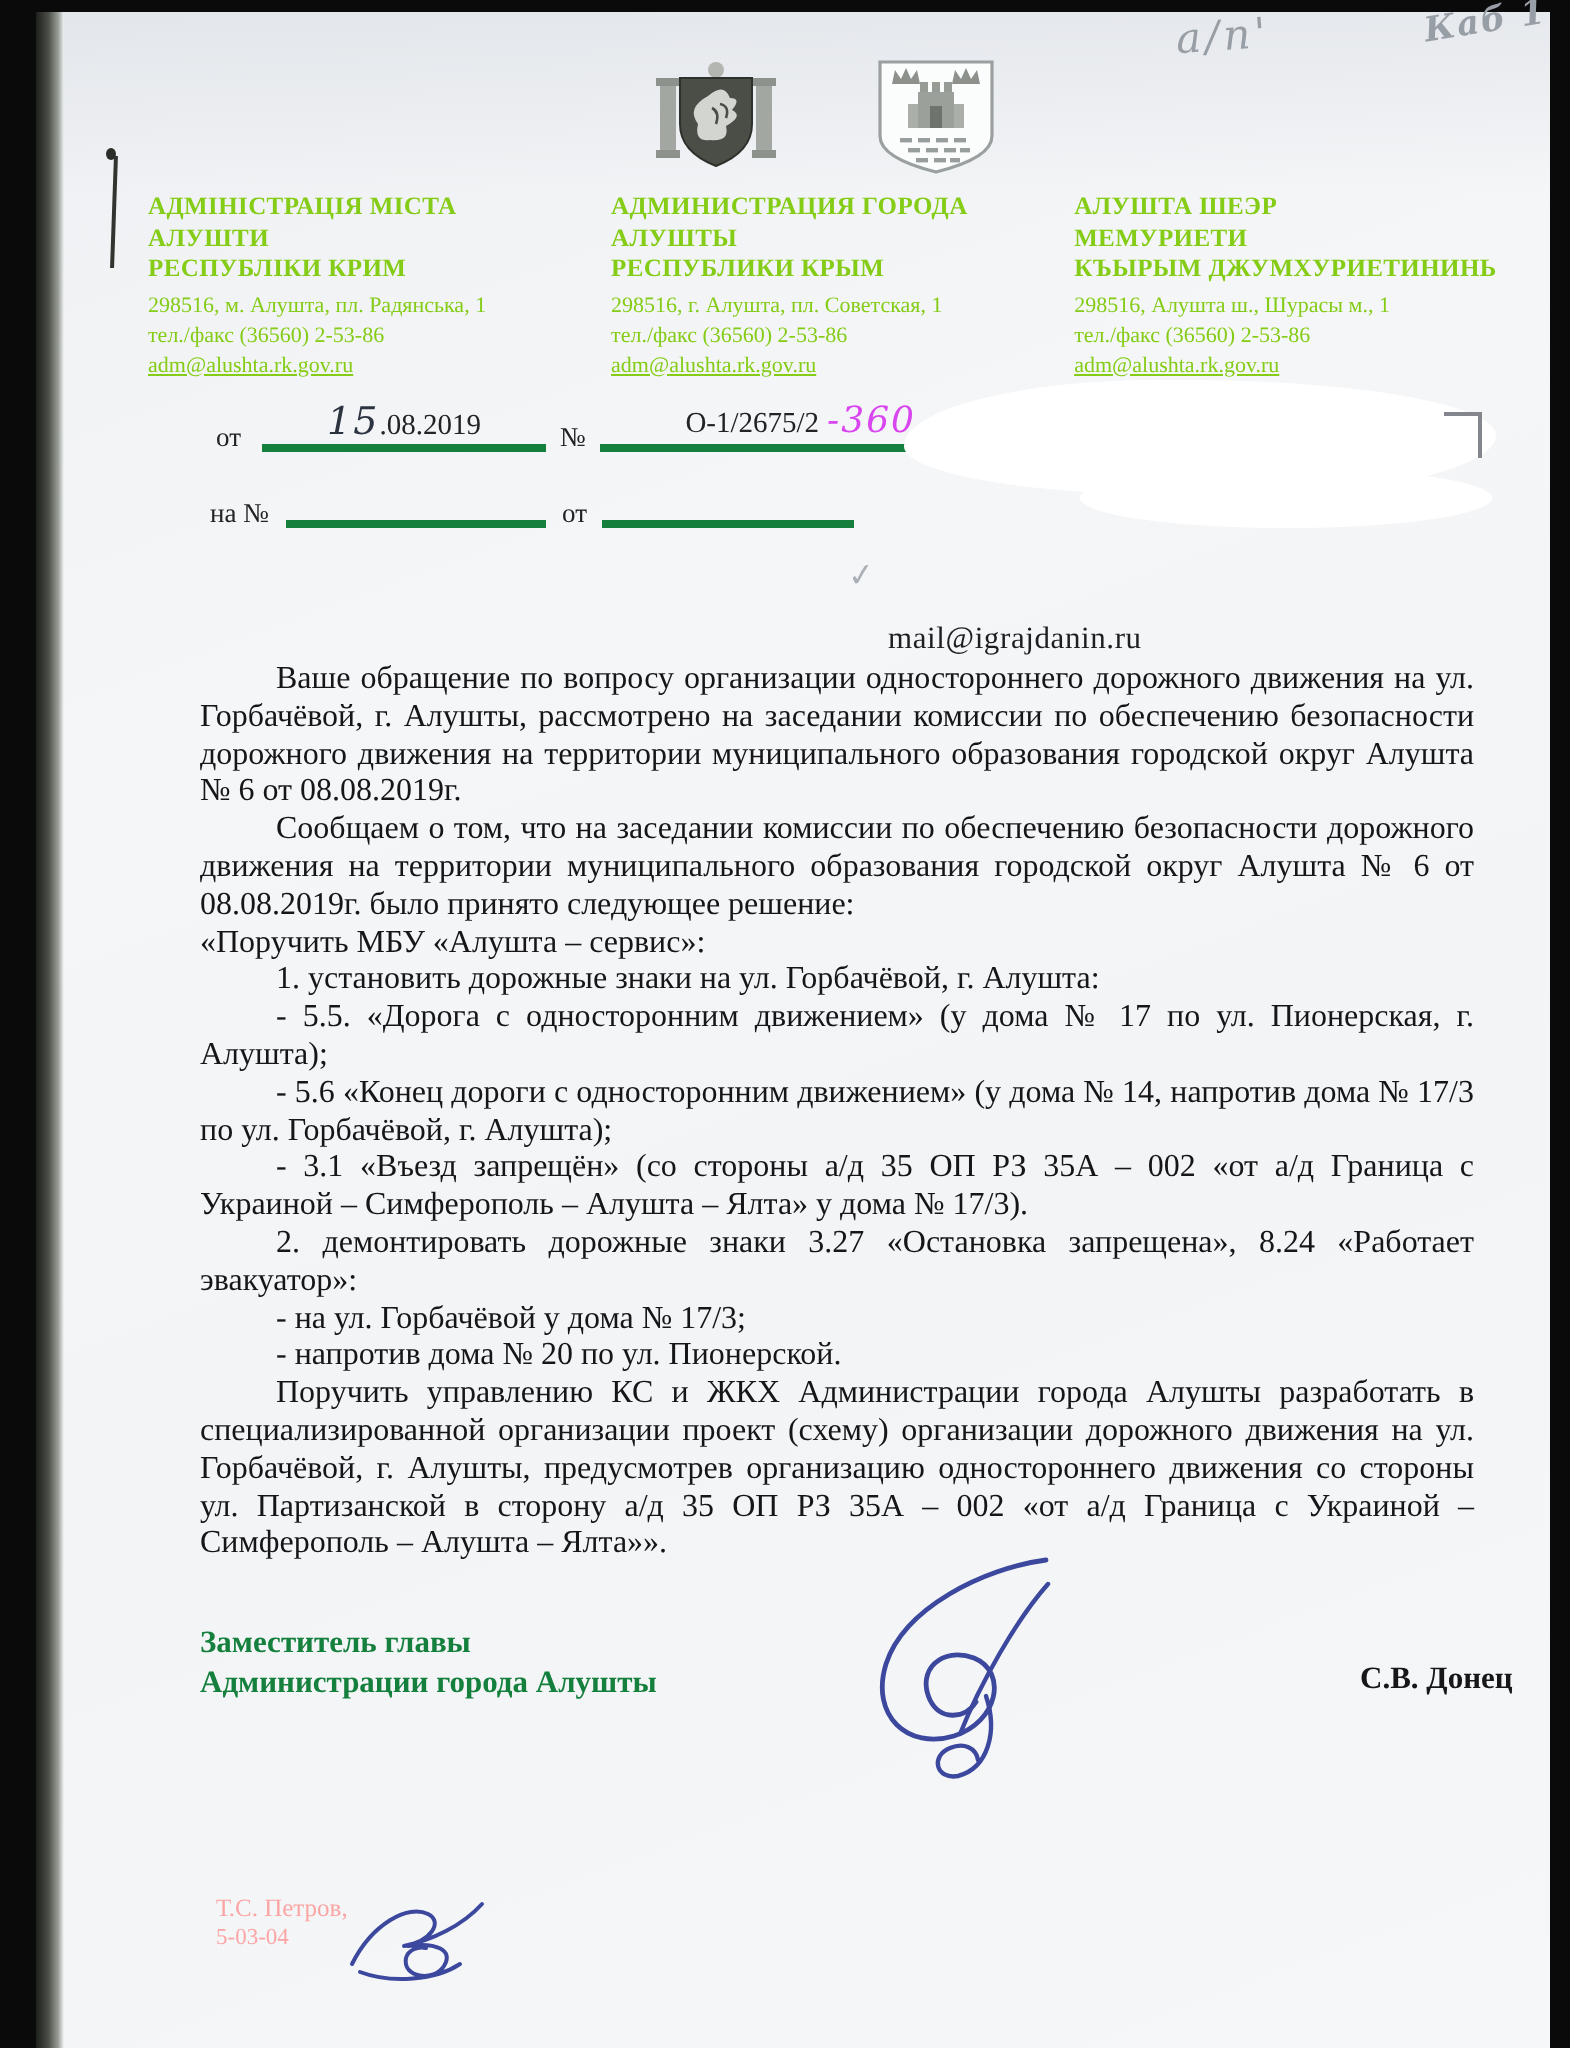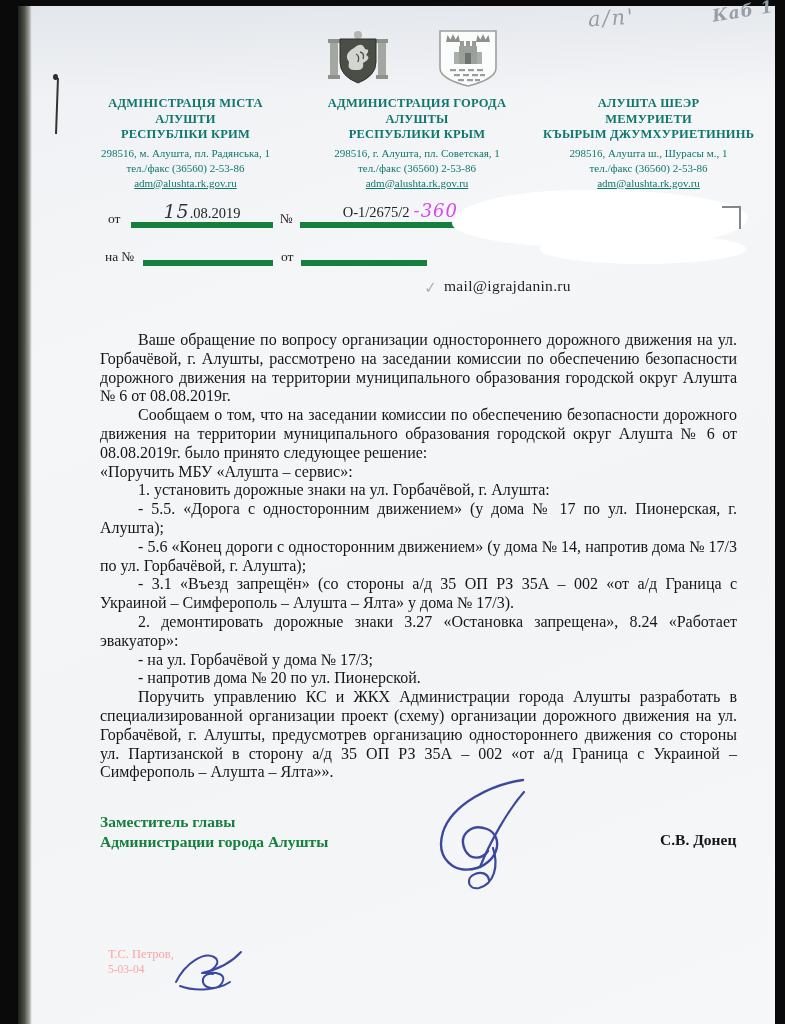--- a/index.html
+++ b/index.html
@@ -21,58 +21,58 @@
   
   .pencil{color:#989ea6;font-style:italic;font-family:"DejaVu Serif",serif;}
   .note1{left:588px;top:6px;font-size:21px;transform:rotate(-4deg);letter-spacing:2px;}
   .note2{left:712px;top:1px;font-size:17px;transform:rotate(-9deg);font-weight:bold;letter-spacing:1px;}
 
   .staple{left:56px;top:78px;width:2px;height:56px;background:#32352f;transform:rotate(2deg);}
   .staple-dot{left:53px;top:74px;width:5px;height:6px;border-radius:50%;background:#2a2d28;}
 
   
   .org-header{left:74px;top:96px;width:686px;display:flex;justify-content:space-between;}
-  .org-col{width:32.5%;text-align:center;color:#0f766e;}
+  .org-col{width:32.5%;text-align:left;color:#84cc16;}
   .org-title{font-weight:bold;font-size:12.5px;line-height:15.5px;white-space:pre-line;letter-spacing:.2px;}
   .org-contact{font-size:11px;line-height:15px;margin-top:3px;}
   .org-email{text-decoration:underline;}
 
   
   .emblem{top:28px;width:64px;height:60px;}
   .emblem-l{left:326px;}
   .emblem-r{left:436px;}
 
   
   .ref-label{font-size:13.5px;color:#232325;}
-  .field{border-bottom:6px solid #15803d;height:22px;}
+  .field{border-bottom:4px solid #15803d;height:22px;}
   .typed{font-size:14.5px;color:#232325;}
   .hand{font-family:"DejaVu Serif",serif;font-style:italic;}
   .hand-date{font-size:19px;color:#2c3340;letter-spacing:1px;}
   .hand-num{font-size:18px;color:#d946ef;letter-spacing:1px;}
 
   
   .blob1{left:452px;top:190px;width:296px;height:58px;background:#ffffff;
          border-radius:45% 55% 48% 52% / 60% 50% 55% 45%;}
   .blob2{left:540px;top:234px;width:206px;height:30px;background:#ffffff;border-radius:50%;}
   .corner-mark{left:722px;top:206px;width:17px;height:21px;
          border-top:2px solid #83878d;border-right:2px solid #83878d;}
 
   .check{color:#aab0b6;font-size:16px;transform:rotate(-6deg);}
-  .mail{font-size:15.5px;color:#1f1f22;letter-spacing:.3px;}
+  .mail{font-size:15.5px;color:#1f1f22;letter-spacing:.3px;margin-top:34px;}
 
   
   .body-text{left:100px;top:331px;width:637px;font-size:16px;line-height:18.8px;
          text-align:justify;color:#161618;}
   .para{margin:0;text-indent:38px;}
   .para.no-indent{text-indent:0;}
 
   
   .sig-position{left:100px;top:812px;font-size:15.5px;line-height:19.5px;font-weight:bold;
          color:#15803d;white-space:pre-line;}
-  .sig-name{left:660px;top:831px;font-size:15.5px;font-weight:bold;color:#17171a;}
+  .sig-name{left:680px;top:831px;font-size:15.5px;font-weight:bold;color:#17171a;}
   .ink{stroke:#3c489e;fill:none;stroke-linecap:round;stroke-linejoin:round;}
 
   
   .executor{left:108px;top:947px;font-size:12.5px;line-height:15px;color:#fca5a5;}
   .executor-phone{font-size:11.5px;}
 </style>
 </head>
 <body>
 
 <div class="abs paper"></div>

